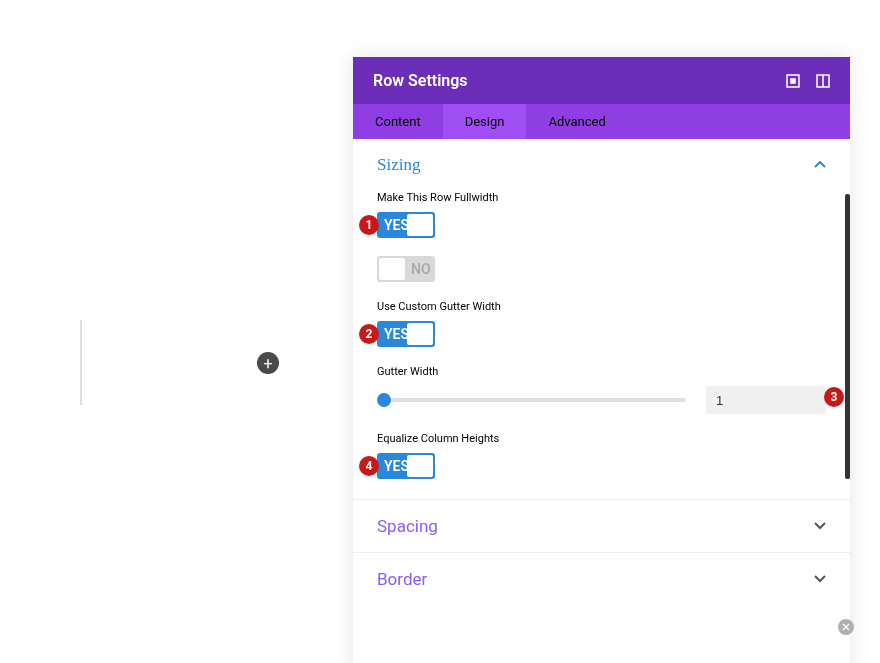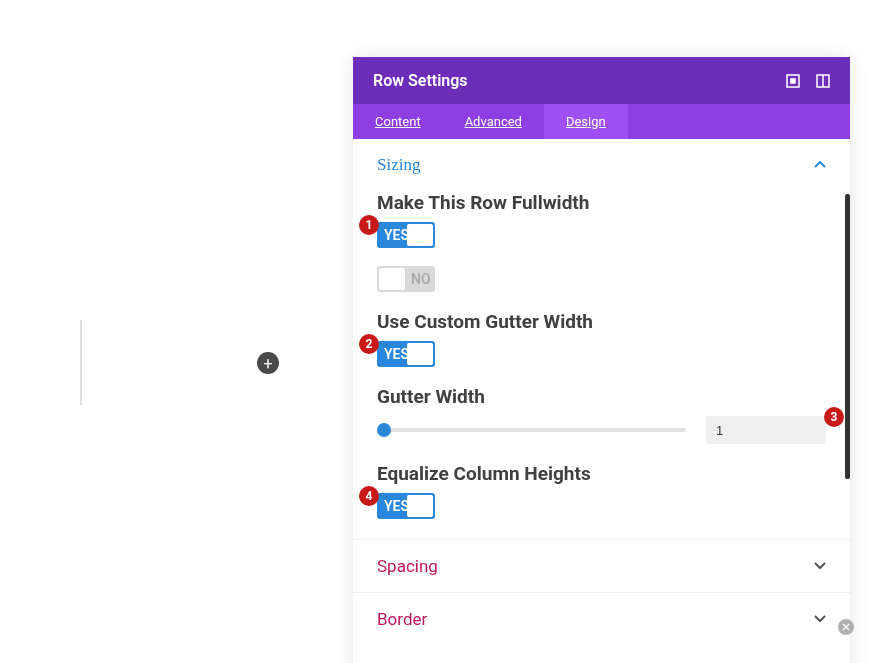--- a/index.html
+++ b/index.html
@@ -74,24 +74,23 @@
       display: flex;
       align-items: center;
       justify-content: center;
     }
     .tabs {
       background: #8e3ee3;
       display: flex;
     }
     .tab {
       padding: 10px 22px;
-      color: #ffffff;
+      color: #000000;
       font-size: 13px;
       cursor: pointer;
-      text-decoration: underline;
     }
     .tab.active {
       background: #a04ff5;
     }
     .panel-body {
       flex: 1;
       overflow-y: auto;
       position: relative;
     }
     .scroll-indicator {
@@ -115,38 +114,38 @@
     }
     .section-title {
       font-size: 17px;
       font-weight: 400;
     }
     .section-title.expanded {
       color: #2b87da;
       font-family: Liberation Serif, serif;
     }
     .section-title.collapsed {
-      color: #be185d;
+      color: #8b5cf6;
     }
     .chevron {
       font-size: 12px;
       color: #555;
     }
     .chevron.up { color: #2b87da; }
     .section-content {
       padding: 0 24px 16px 24px;
     }
     .option-group {
       margin-bottom: 18px;
       position: relative;
     }
     .option-label {
-      font-size: 19px;
-      font-weight: 700;
-      color: #404040;
+      font-size: 11px;
+      font-weight: 400;
+      color: #000000;
       margin-bottom: 8px;
     }
     .toggle {
       width: 58px;
       height: 26px;
       border-radius: 3px;
       position: relative;
       cursor: pointer;
       display: flex;
       align-items: center;
@@ -277,22 +276,22 @@
         <svg width="14" height="14" viewBox="0 0 14 14" fill="none" stroke="#fff" stroke-width="1.5">
             <rect x="1" y="1" width="12" height="12"></rect>
             <line x1="7" y1="1" x2="7" y2="13"></line>
           </svg>
       </div>
     </div>
   </div>
 
   <div class="tabs">
     <div class="tab">Content</div>
+    <div class="tab active">Design</div>
     <div class="tab">Advanced</div>
-    <div class="tab active">Design</div>
   </div>
 
   <div class="panel-body">
     <div class="scroll-indicator"></div>
 
     <div class="section">
       <div class="section-header">
         <div class="section-title expanded">Sizing</div>
         <div class="chevron up">
           <svg width="12" height="8" viewBox="0 0 12 8" fill="none" stroke="#2b87da" stroke-width="2">

